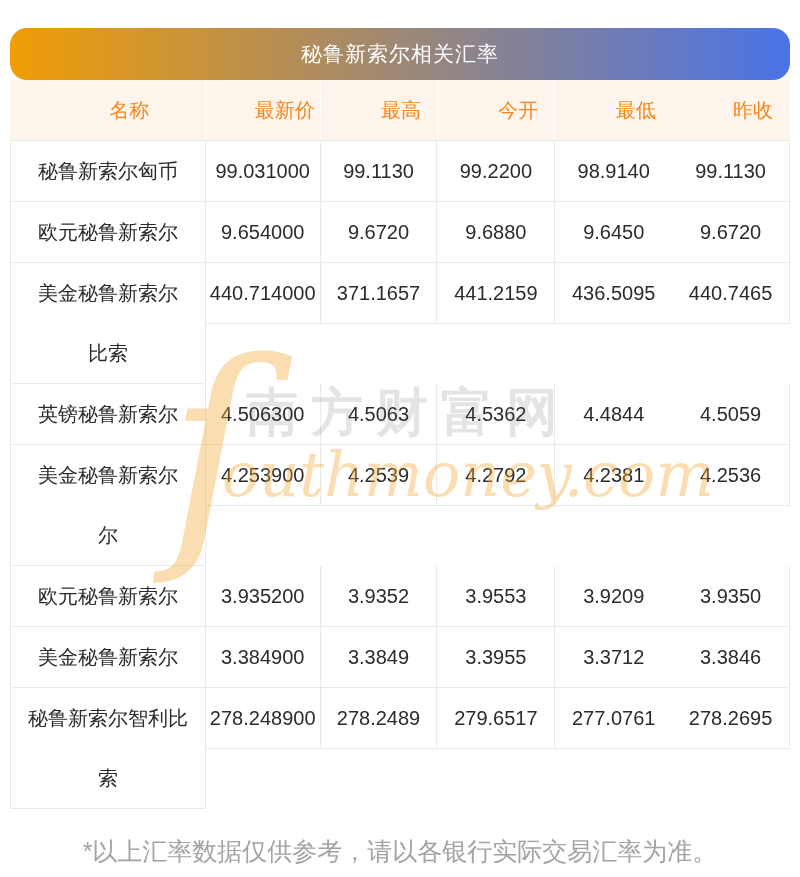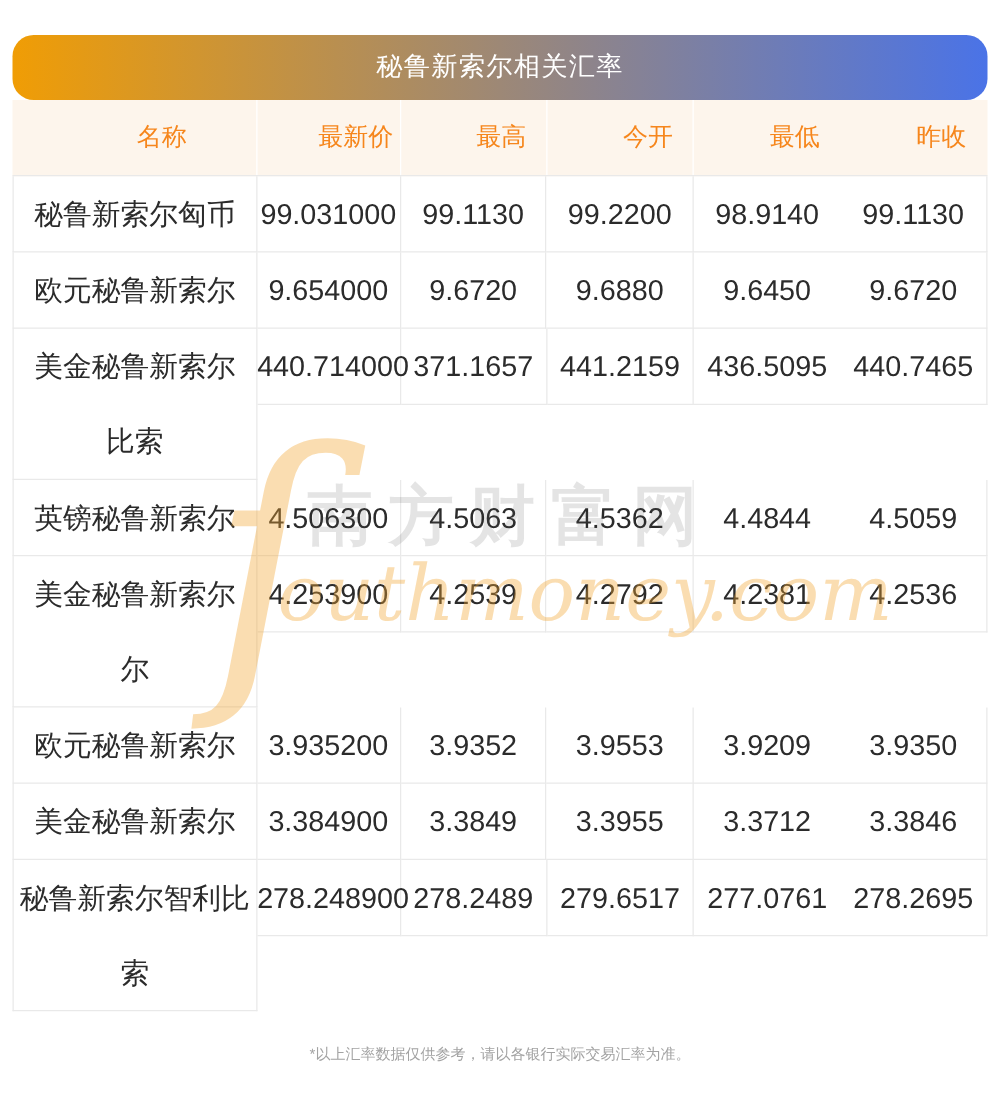--- a/index.html
+++ b/index.html
@@ -26,38 +26,38 @@
 
   .thead{display:flex;background:var(--header_bg);border-bottom:1px solid var(--border);}
   .th{
     height:60px;line-height:60px;text-align:center;
     color:var(--header_text);font-size:20px;border-right:1px solid #ffffff;padding-left:44px;
   }
   .th:last-child,.th.no-sep{border-right:none;}
 
   .row{display:flex;align-items:flex-start;}
   .cell{
-    text-align:center;font-size:23px;line-height:60px;
+    text-align:center;font-size:20px;line-height:60px;
     border-bottom:1px solid var(--border);background:transparent;
   }
   .cell-name{
     width:196px;min-height:61px;white-space:pre-line;
     border-left:1px solid var(--border);border-right:1px solid var(--border);
   }
   .cell-val{height:61px;border-right:1px solid var(--border);}
   .w-name{width:196px;}
   .w-c2{width:115px;}
   .w-c3{width:117px;}
   .w-c4{width:118px;}
   .w-c5{width:117px;}
   .w-c6{width:118px;}
   .cell-val.no-right{border-right:none;}
 
   .footnote{
-    margin-top:26px;text-align:center;font-size:12px;color:var(--footnote);
+    margin-top:26px;text-align:center;font-size:25px;color:var(--footnote);
   }
 
   .watermark{position:absolute;left:0;top:0;width:100%;height:100%;pointer-events:none;z-index:5;}
   .wm-swoosh{
     position:absolute;left:168px;top:330px;
     font-family:"DejaVu Serif","Liberation Serif",serif;font-style:italic;
     font-size:240px;line-height:1;color:var(--wm_orange);
   }
   .wm-cn{
     position:absolute;left:246px;top:378px;

